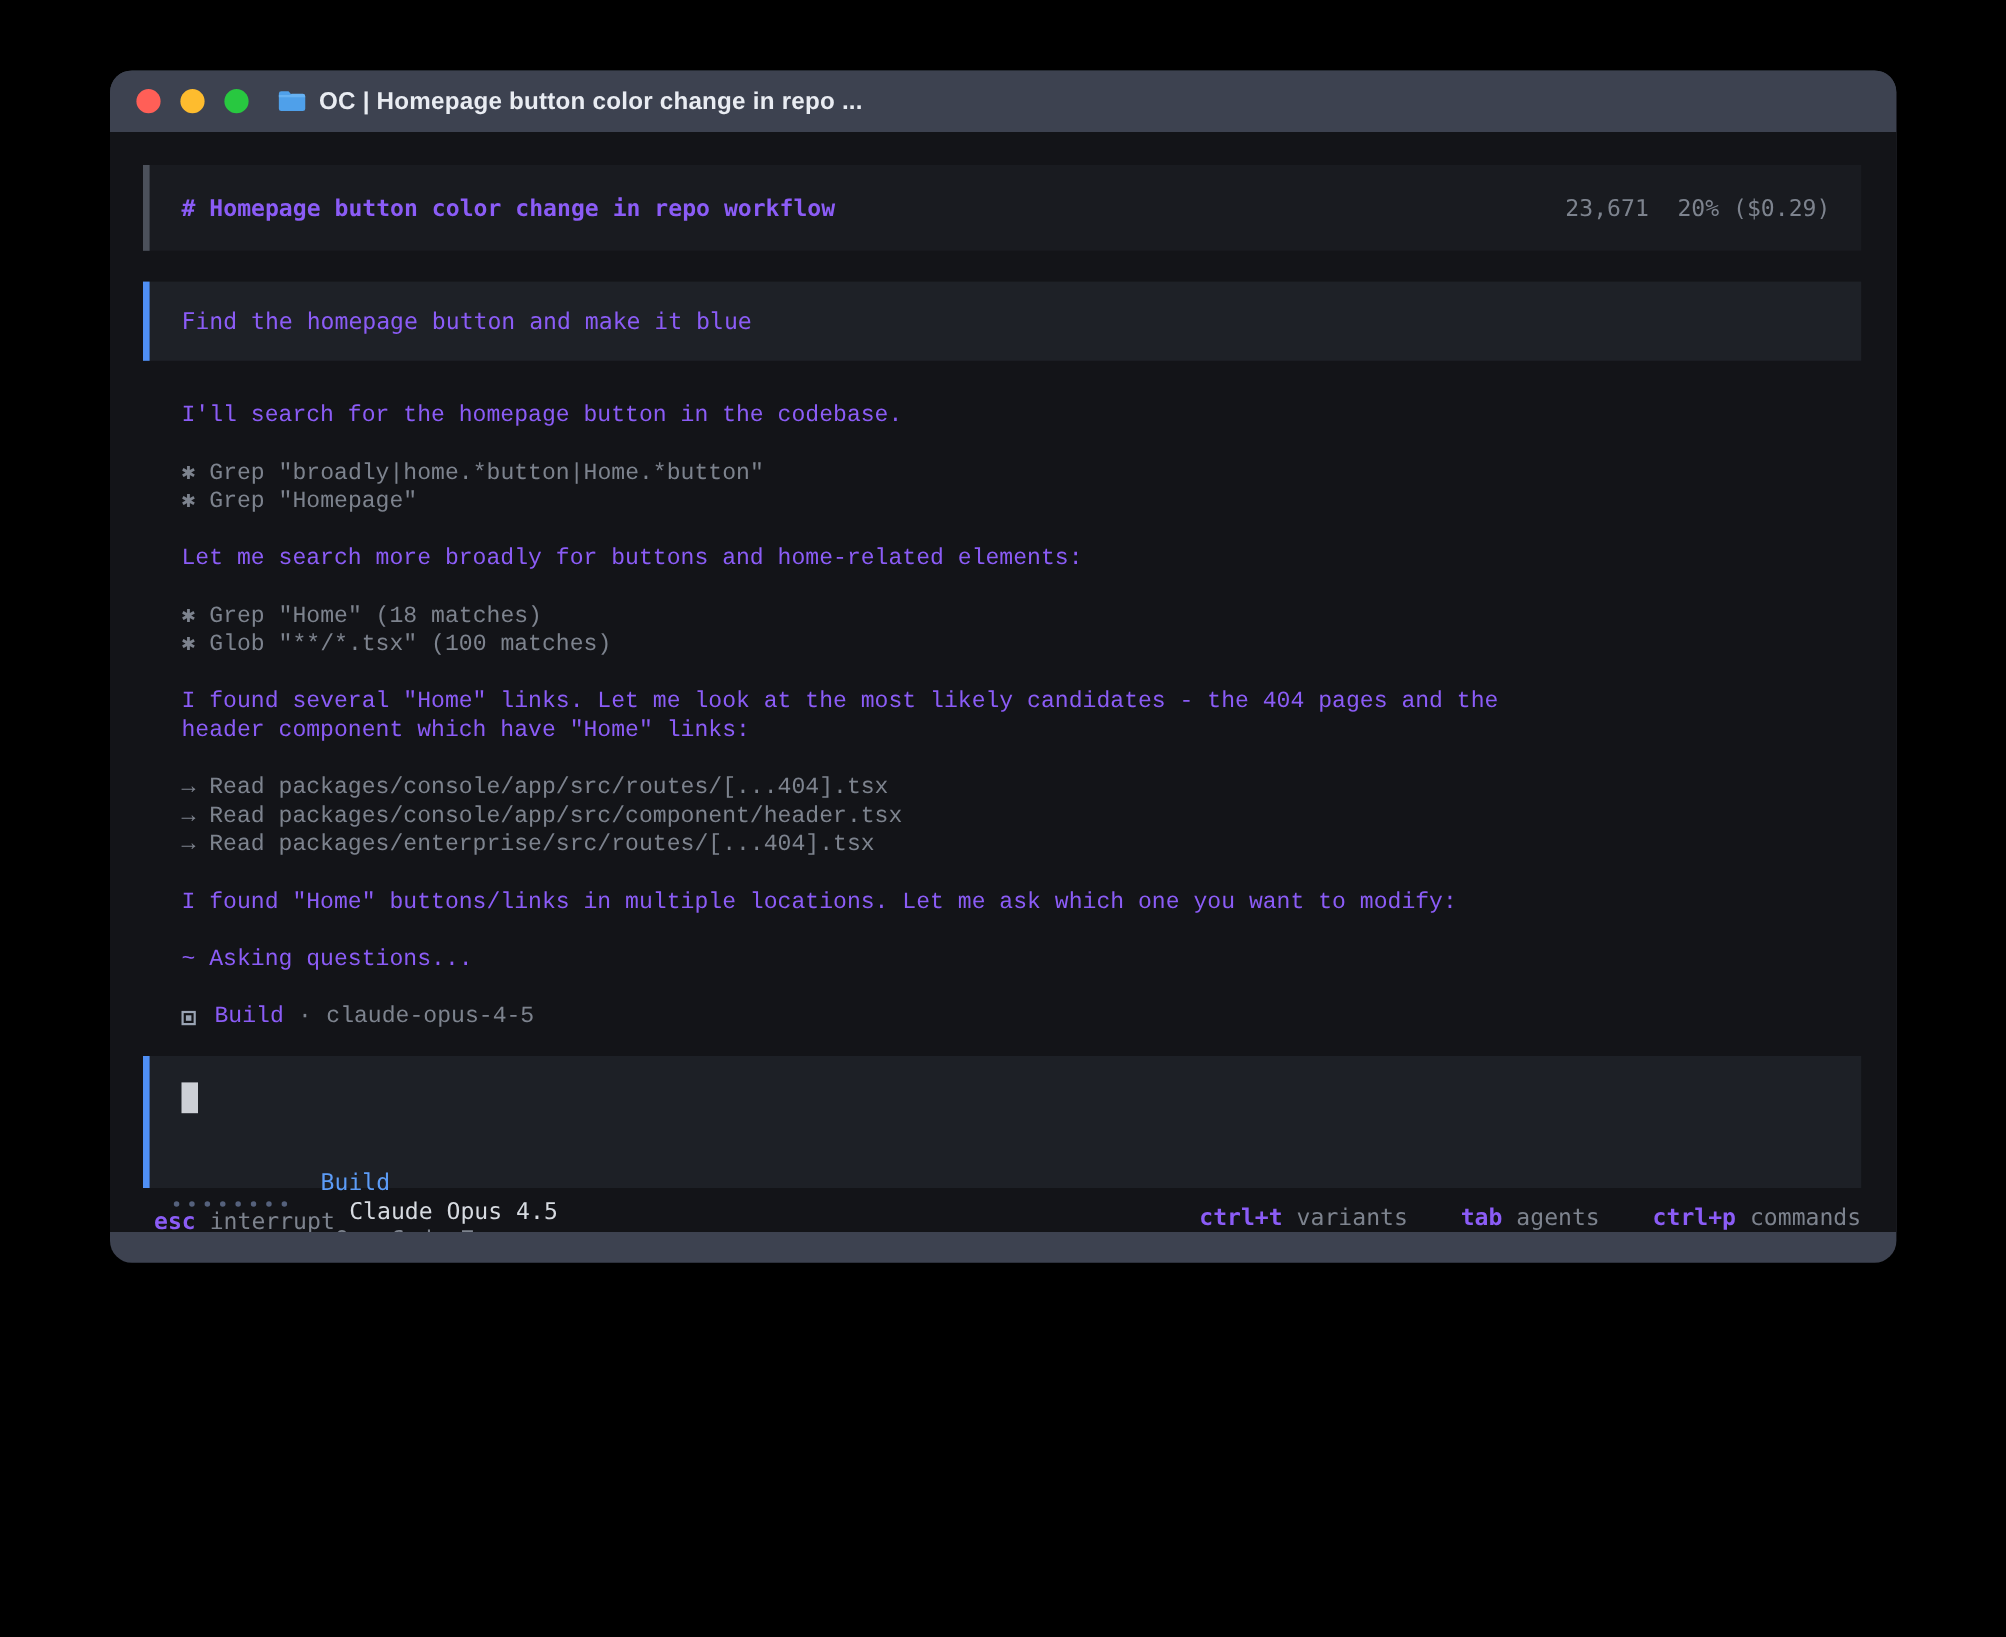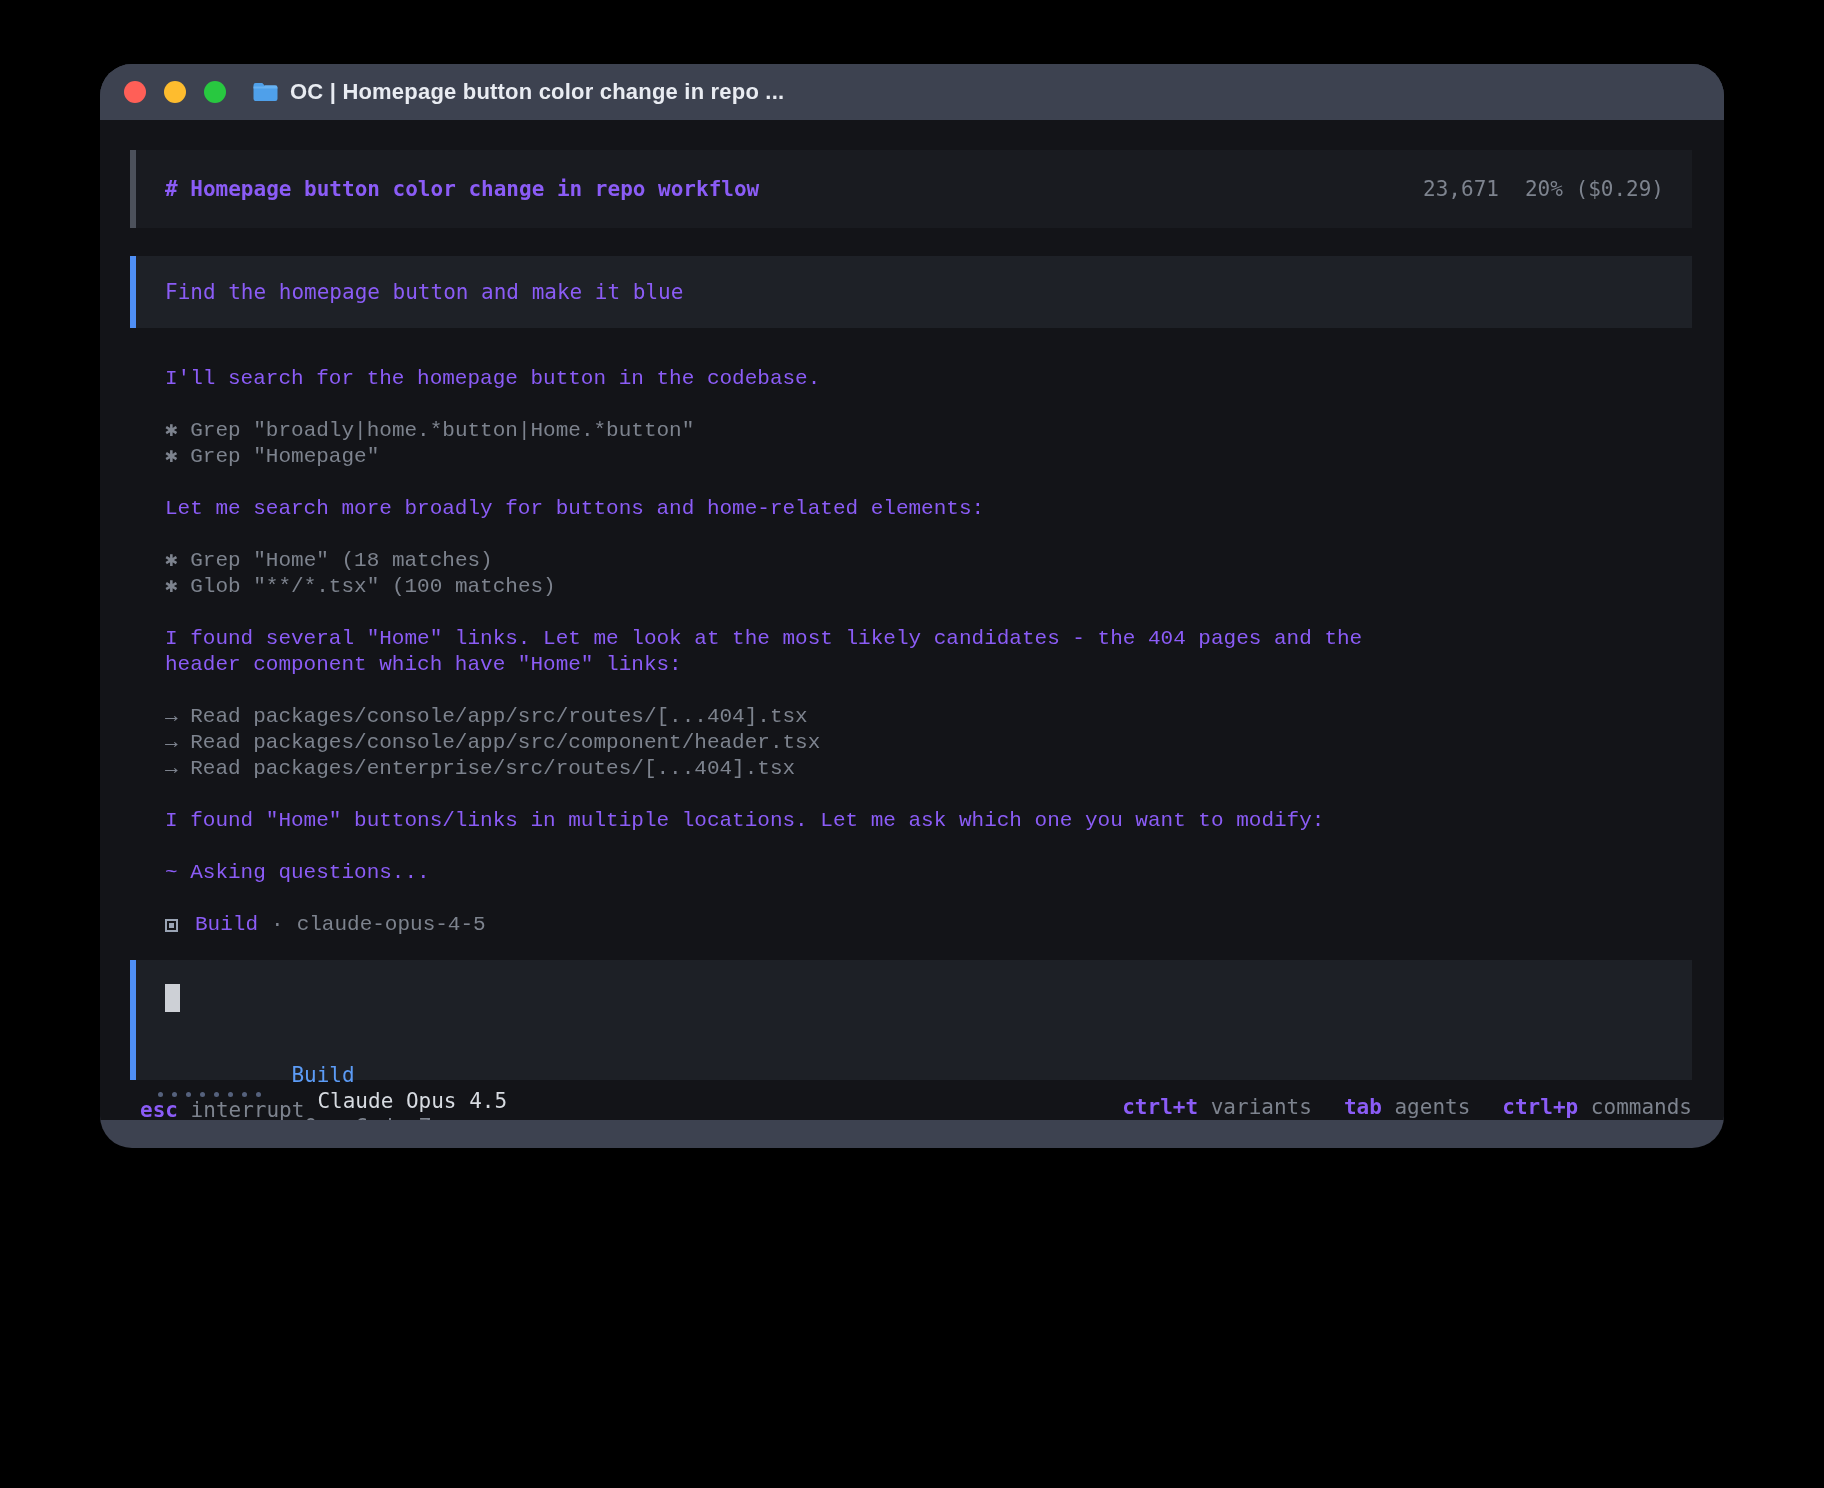--- a/index.html
+++ b/index.html
@@ -1,21 +1,21 @@
 <!DOCTYPE html>
 <html><head>
 <meta charset="utf-8">
 <style>
   * { margin:0; padding:0; box-sizing:border-box; }
   html,body { background:#000; width:1824px; height:1488px; overflow:hidden; }
   .stage { position:relative; width:1824px; height:1488px; background:#000; }
 
   .window {
     position:absolute; left:100px; top:64px; width:1624px; height:1084px;
-    background:#3d4250; border-radius:32px; overflow:hidden;
+    background:#3d4250; border-radius:20px; overflow:hidden;
     box-shadow:0 30px 70px rgba(0,0,0,.7);
   }
 
   
   .titlebar {
     height:56px; display:flex; align-items:center;
     background:#3d4250; padding:0 24px;
     font-family:"Liberation Sans", sans-serif;
   }
   .traffic { display:flex; gap:18px; align-items:center; }
@@ -72,21 +72,21 @@
   .model-line .provider { color:#7d838e; margin-left:13px; }
 
   .statusbar {
     margin:14px 32px 0 30px; height:26px; padding-left:10px;
     display:flex; align-items:center; justify-content:space-between;
   }
   .sb-left { display:flex; align-items:center;flex-direction:column; }
   .spinner { display:flex; gap:9px; margin-right:26px; align-items:center; }
   .spinner b { width:5px; height:5px; border-radius:50%; background:#55617c; }
   .kv { white-space:pre; }
-  .sb-right { display:flex; gap:32px; }
+  .sb-right { display:flex; gap:48px; }
 </style>
 </head>
 <body>
 
 <div class="stage">
   <div class="window">
 
     <div class="titlebar">
       <div class="traffic">
         <span class="tl red"></span>

